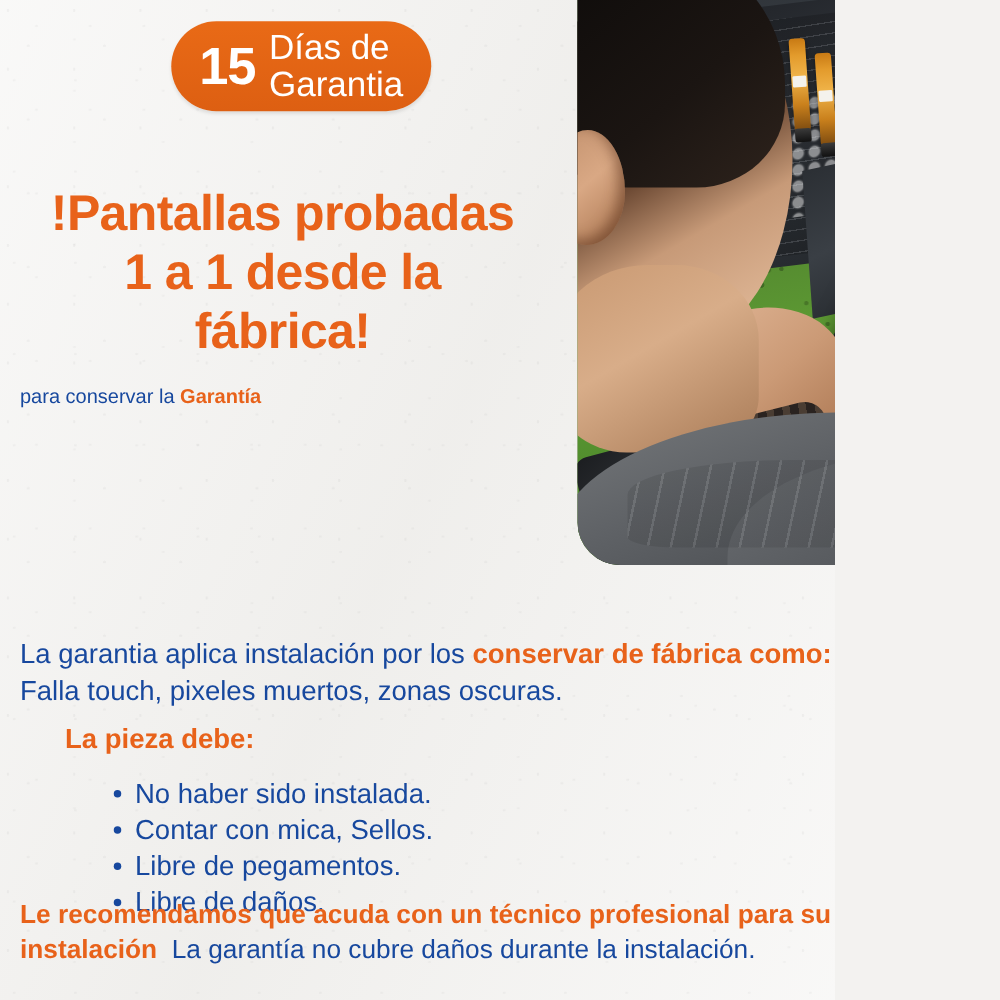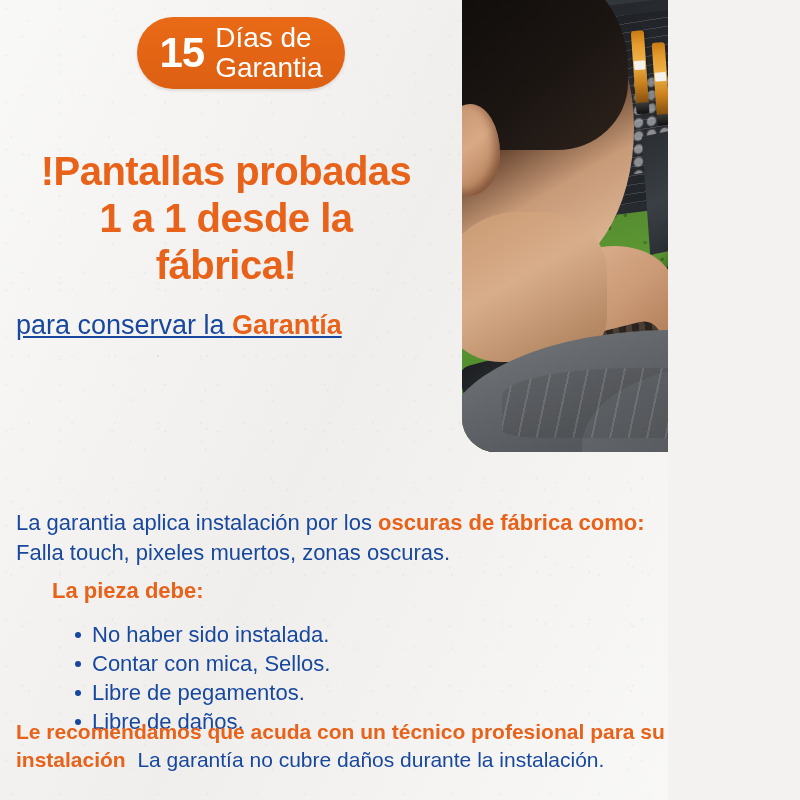--- a/index.html
+++ b/index.html
@@ -284,24 +284,23 @@
     width: 440px;
     line-height: 1.3;
   }
   #subhead .l1 {
     font-size: 21px;
     font-weight: bold;
     color: #e8621a;
     white-space: nowrap;
   }
   #subhead .l2 {
-    font-size: 27px;
+    font-size: 16px;
     color: #17489e;
     white-space: nowrap;
-    text-decoration: underline;
   }
   #subhead .l2 b { color: #e8621a; }
 
   #notice {
     position: absolute;
     left: 16px;
     top: 508px;
     width: 770px;
     font-size: 22px;
     color: #17489e;
@@ -315,21 +314,21 @@
     top: 578px;
     width: 420px;
   }
   #req-title {
     font-size: 22px;
     font-weight: bold;
     color: #e8621a;
     margin-bottom: 16px;
   }
   #req-list {
-    margin: 0;
+    margin: 16px;
     padding: 0 0 0 22px;
     list-style: none;
     color: #17489e;
     font-size: 22px;
     line-height: 1.32;
   }
   #req-list li {
     position: relative;
     padding-left: 18px;
   }
@@ -461,21 +460,21 @@
     <div>!Pantallas probadas</div>
     <div>1 a 1 desde la</div>
     <div>fábrica!</div>
   </div>
 
   <div id="subhead">
     <div class="l2"><span>para conservar la </span><b>Garantía</b></div>
   </div>
 
   <div id="notice">
-    <span>La garantia aplica instalación por los </span><b>oscuras de fábrica como:</b><br>
+    <span>La garantia aplica instalación por los </span><b>conservar de fábrica como:</b><br>
     <span>Falla touch, pixeles muertos, zonas oscuras.</span>
   </div>
 
   <div id="requirements">
     <div id="req-title">La pieza debe:</div>
     <ul id="req-list">
       <li>No haber sido instalada.</li>
       <li>Contar con mica, Sellos.</li>
       <li>Libre de pegamentos.</li>
       <li>Libre de daños.</li>

